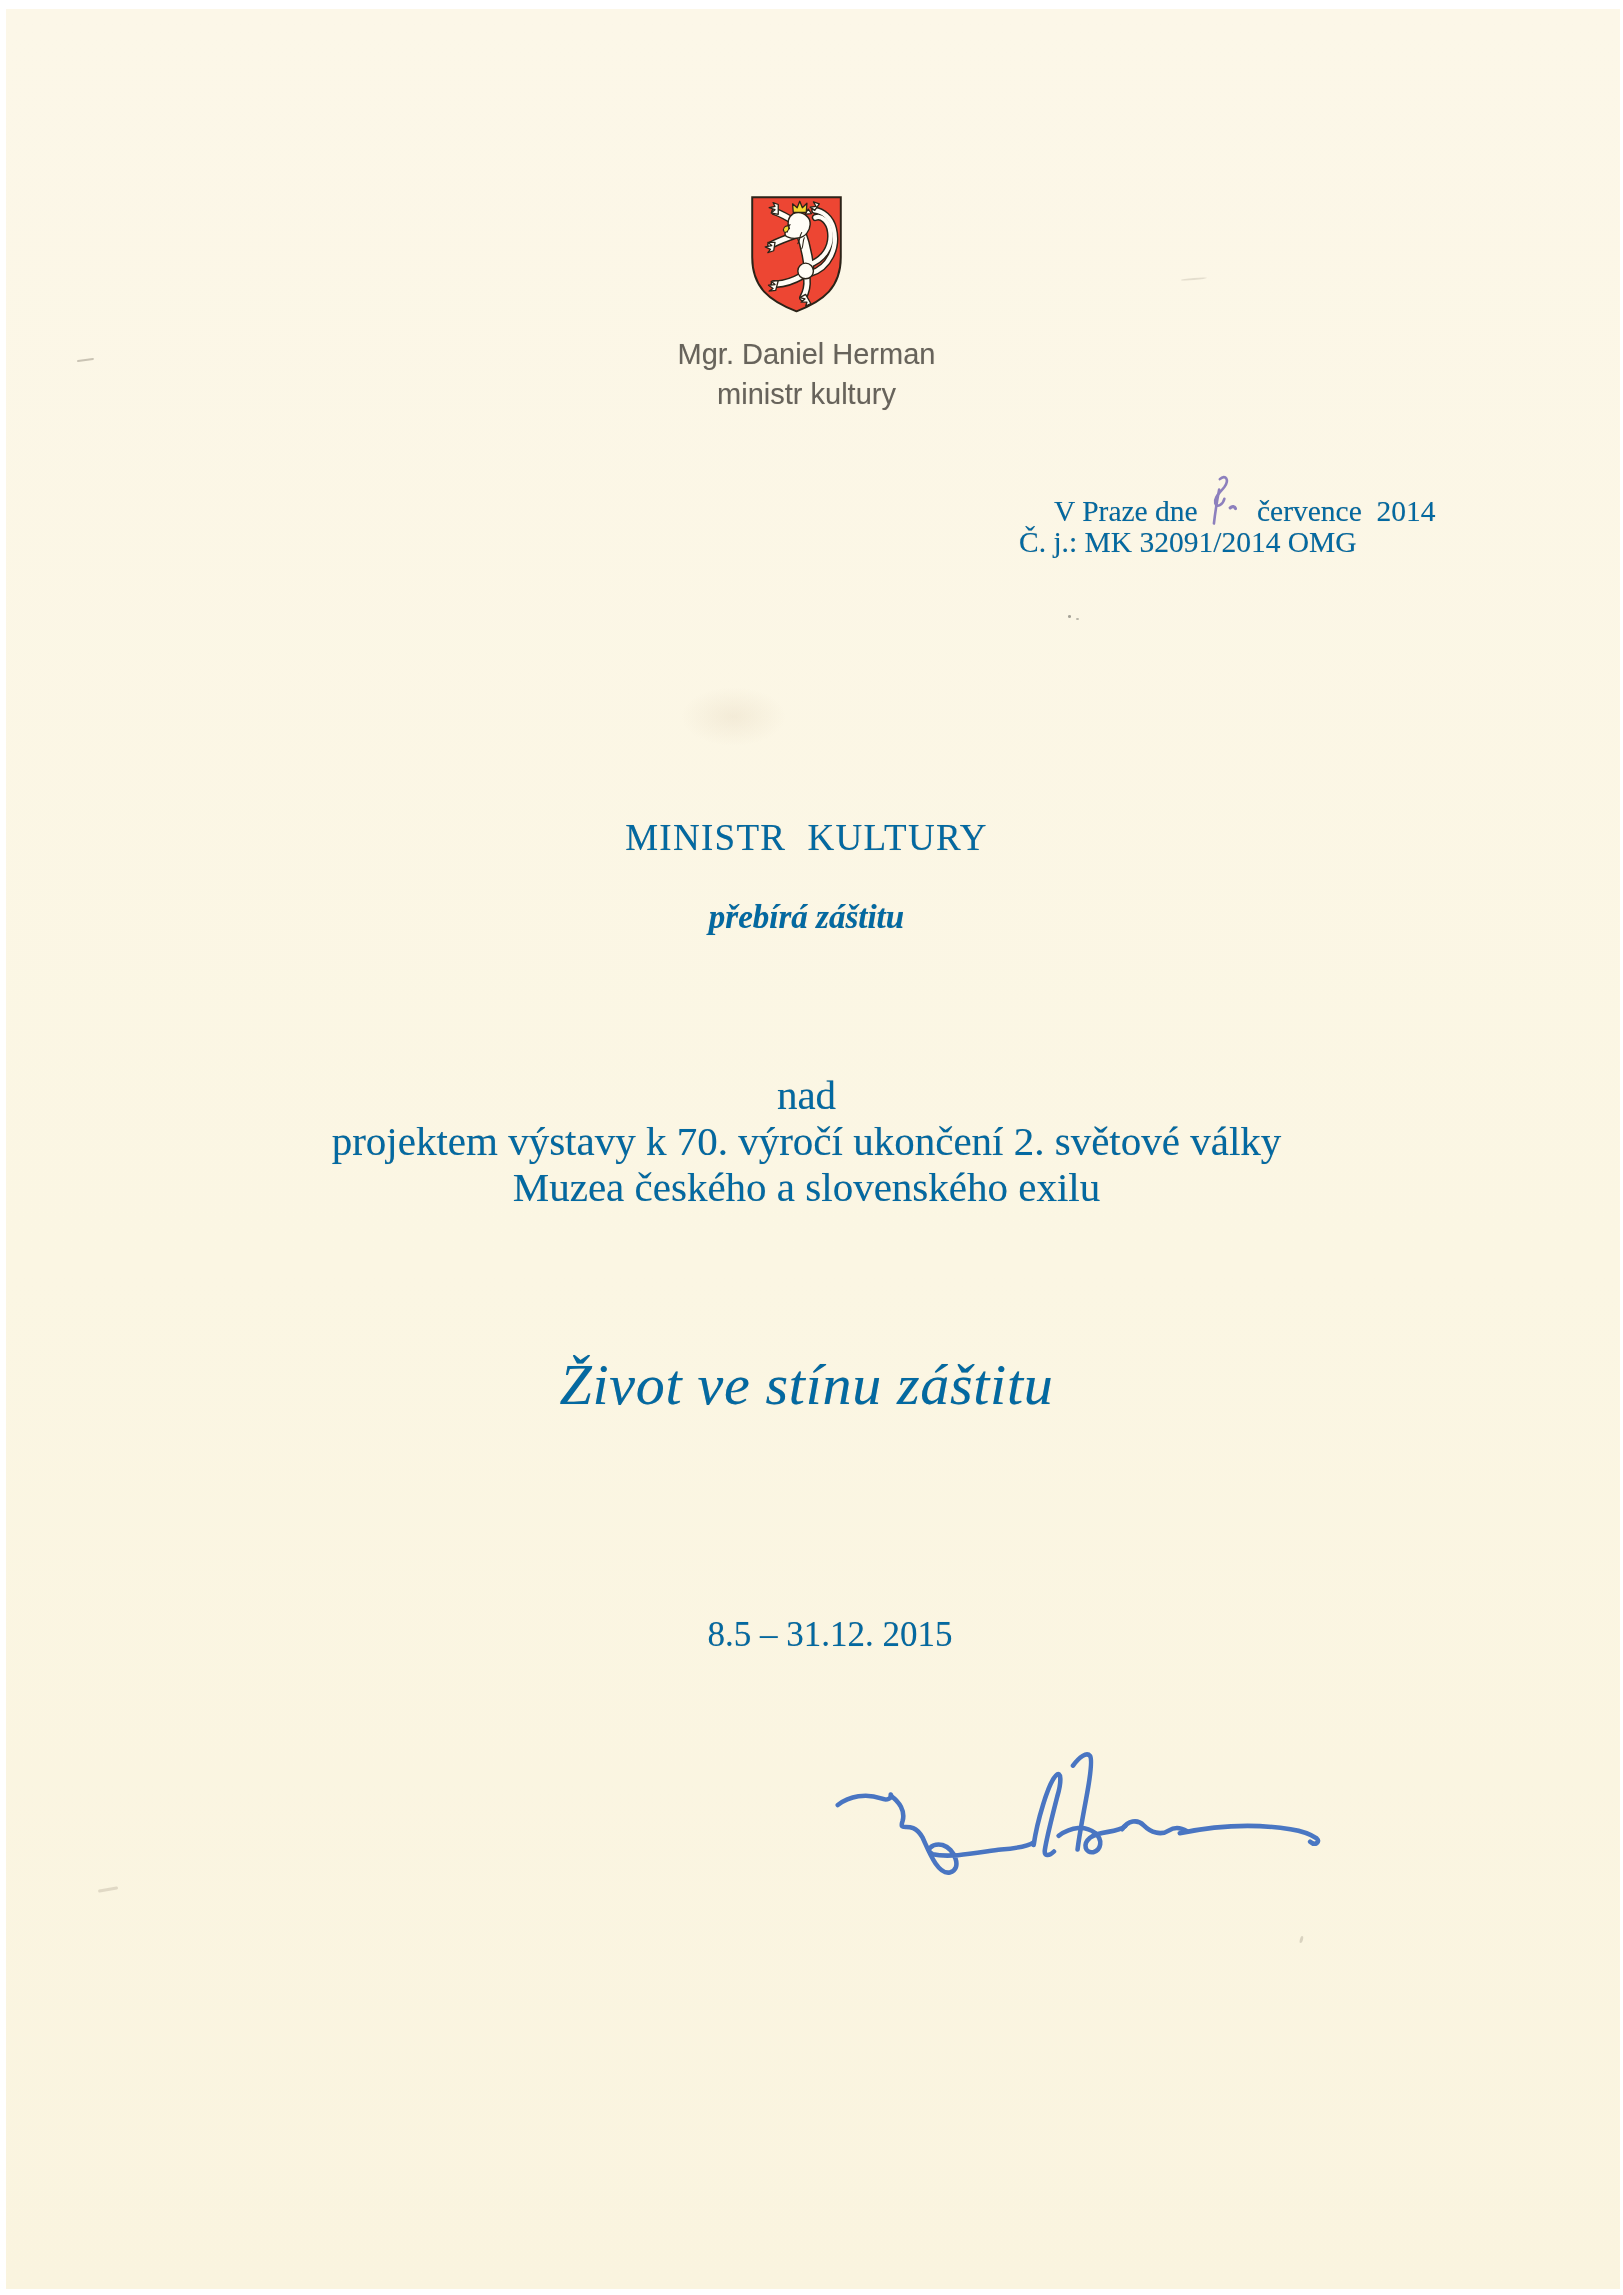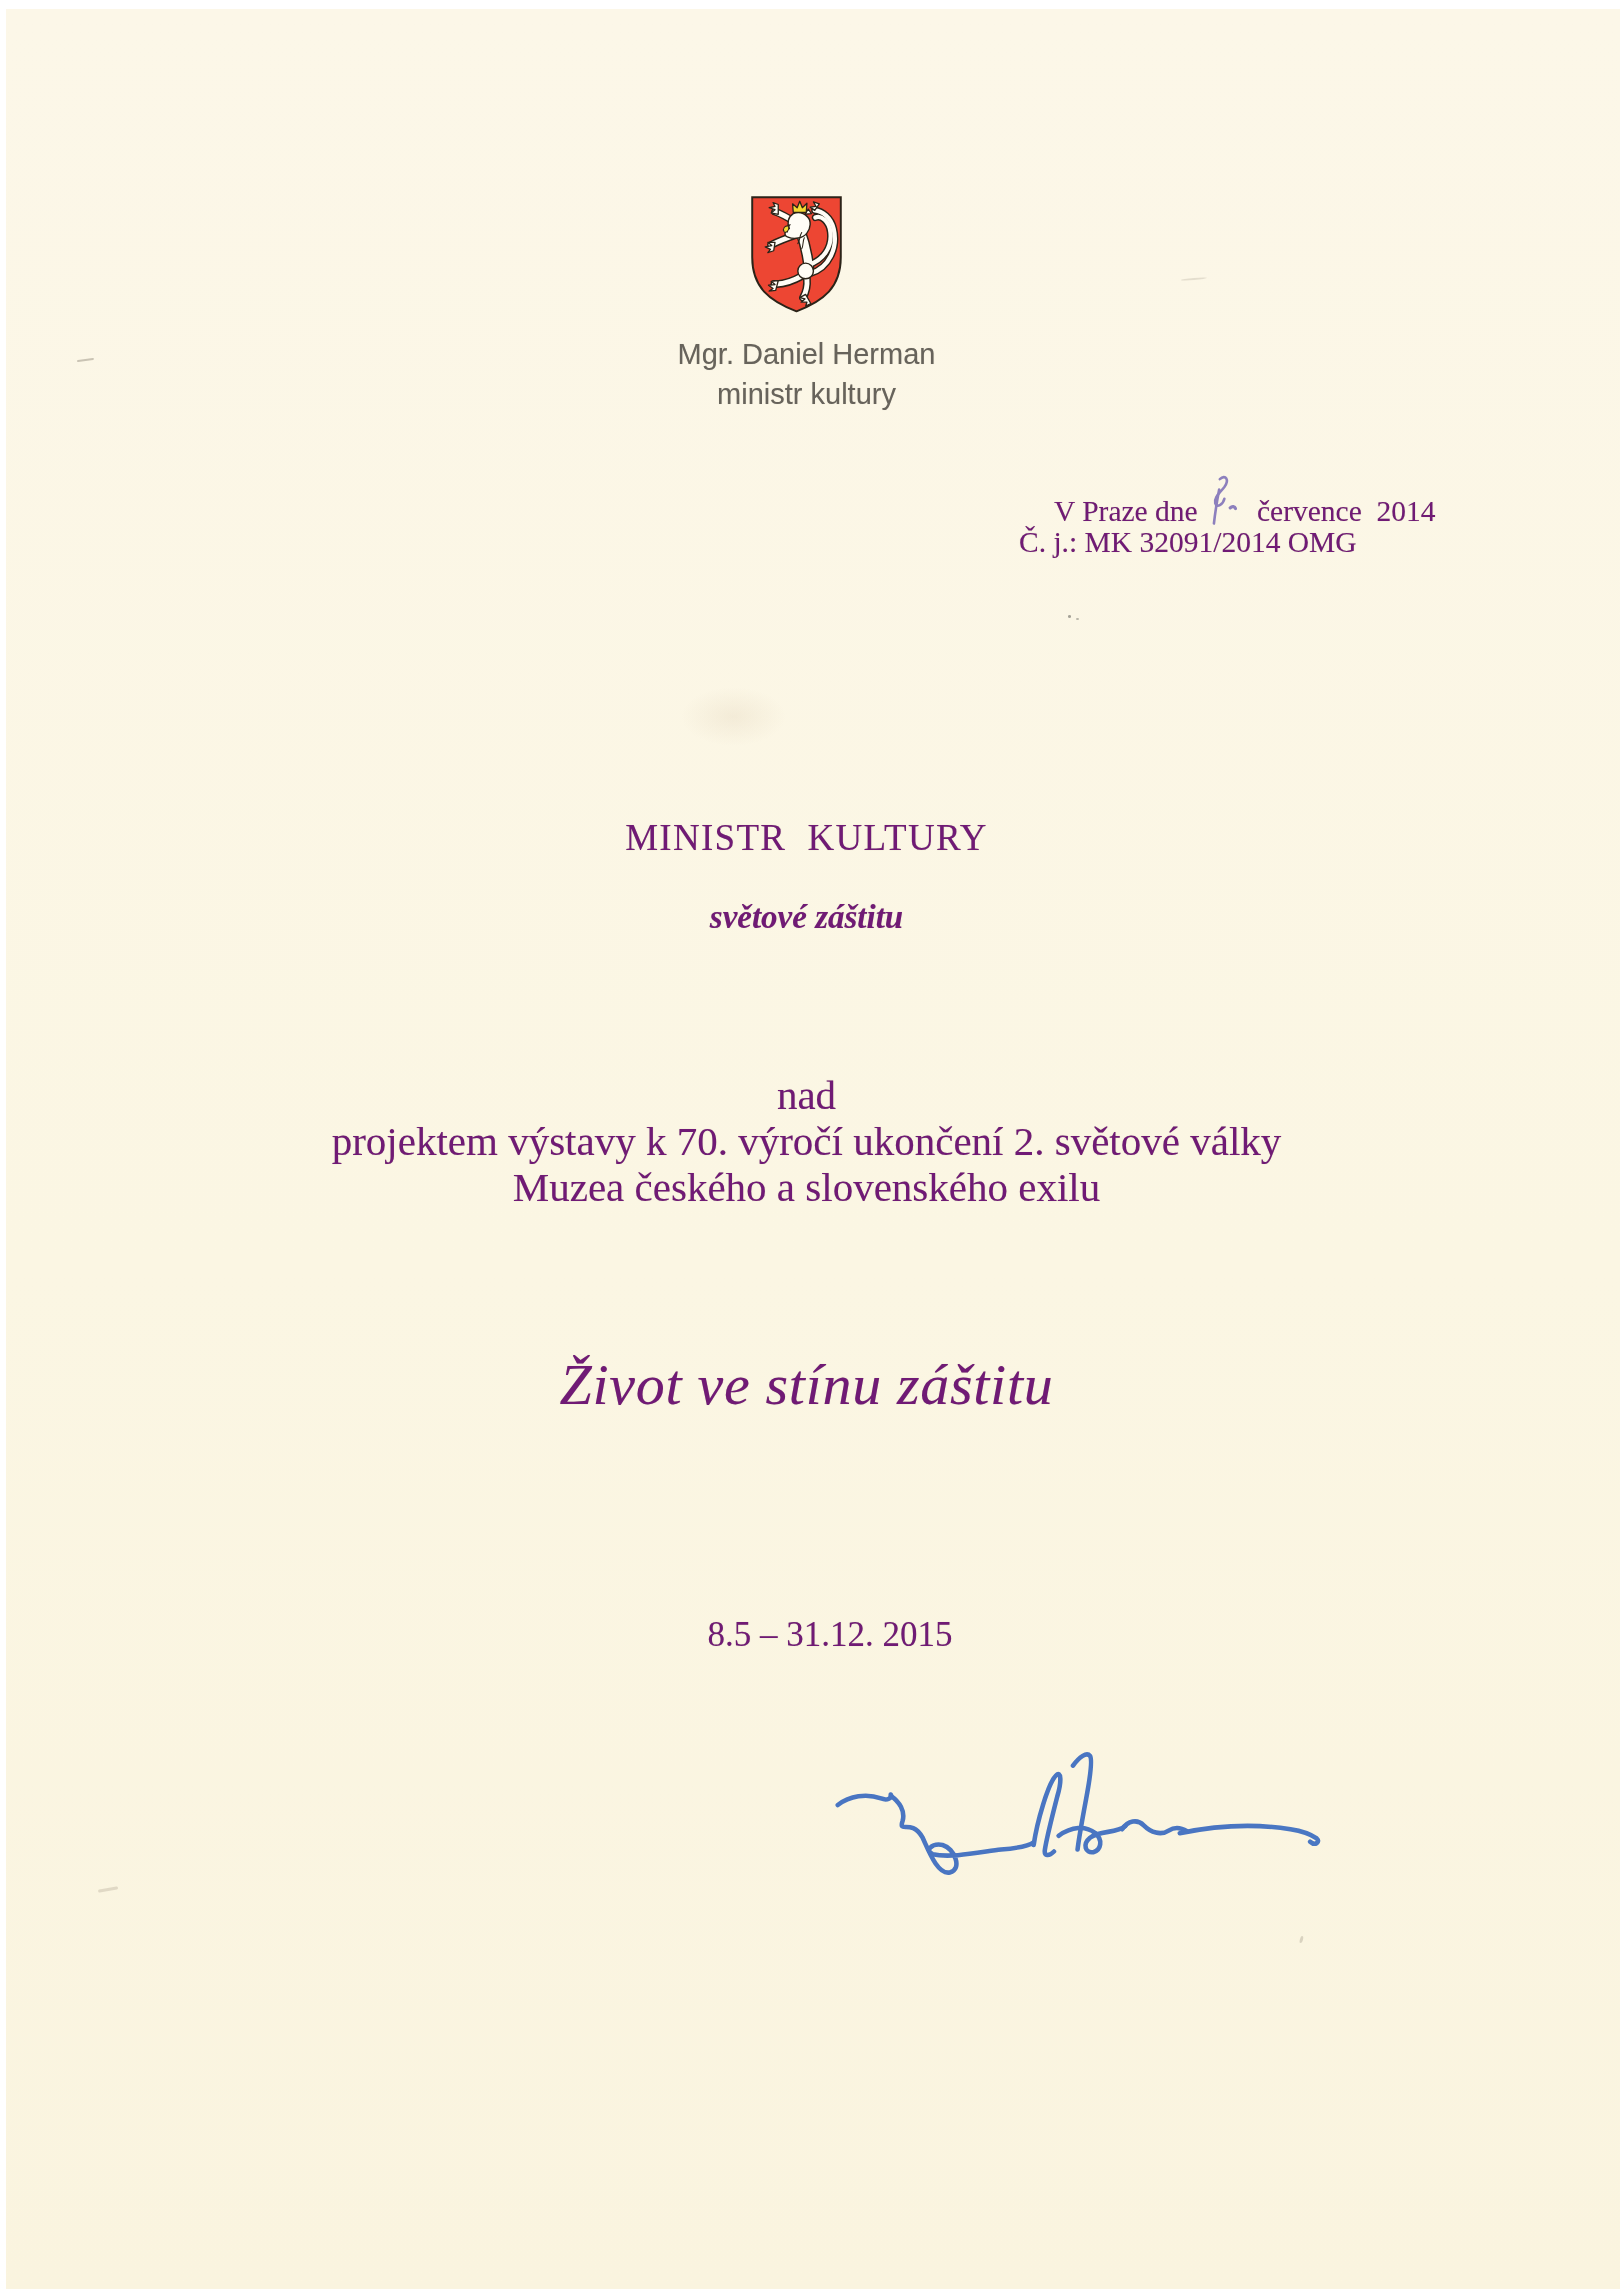--- a/index.html
+++ b/index.html
@@ -6,21 +6,21 @@
   body{
     width:1623px;height:2295px;position:relative;background:#ffffff;
     font-family:"Liberation Serif", serif;overflow:hidden;
   }
   .paper{
     position:absolute;left:5.9px;top:9.2px;right:3.3px;bottom:5.9px;
     background:linear-gradient(180deg,#fcf7e8 0%,#fbf6e3 55%,#faf4df 100%);
   }
   .abs{position:absolute;}
   .center-col{position:absolute;left:4px;width:1605px;text-align:center;}
-  .txt{color:#701a75;text-shadow:0 0 0.7px rgba(70,55,40,.35);}
+  .txt{color:#0369a1;text-shadow:0 0 0.7px rgba(70,55,40,.35);}
   .letterhead-text{
     font-family:"Liberation Sans", sans-serif;color:#67635b;
     text-shadow:0 0 0.7px rgba(90,85,75,.3);
   }
   .lh-name{font-size:29px;line-height:1;}
   .lh-role{font-size:29px;line-height:1;margin-top:11px;}
   .ref{font-size:29.5px;line-height:1;white-space:pre;}
   .heading{font-size:37px;letter-spacing:1.3px;line-height:1;white-space:pre;}
   .subheading{font-size:33px;font-style:italic;font-weight:bold;line-height:1;}
   .patronage{font-size:41px;line-height:46px;}
@@ -95,21 +95,21 @@
     <path d="M46 58 c3 -3 7 -2 8 1" stroke-width="5"></path>
   </g>
 </svg>
 
 <span class="abs ref txt" style="left:1257px;top:497px;">července  2014</span>
 
 <span class="abs ref txt" style="left:1019px;top:528px;">Č. j.: MK 32091/2014 OMG</span>
 
 <div class="center-col heading txt" style="top:819px;">MINISTR  KULTURY</div>
 
-<div class="center-col subheading txt" style="top:901px;">světové záštitu</div>
+<div class="center-col subheading txt" style="top:901px;">přebírá záštitu</div>
 
 <div class="center-col patronage txt" style="top:1072px;">
   <div>nad</div>
   <div>projektem výstavy k 70. výročí ukončení 2. světové války</div>
   <div>Muzea českého a slovenského exilu</div>
 </div>
 
 <div class="center-col title txt" style="top:1356px;">Život ve stínu záštitu</div>
 
 <div class="center-col dates txt" style="top:1617px;">8.5 – 31.12. 2015</div>

